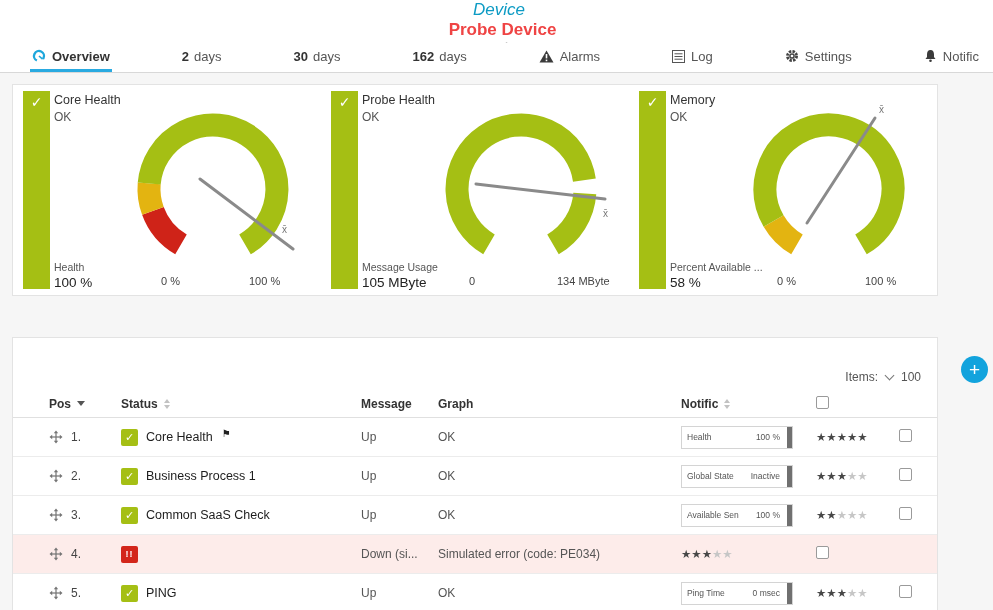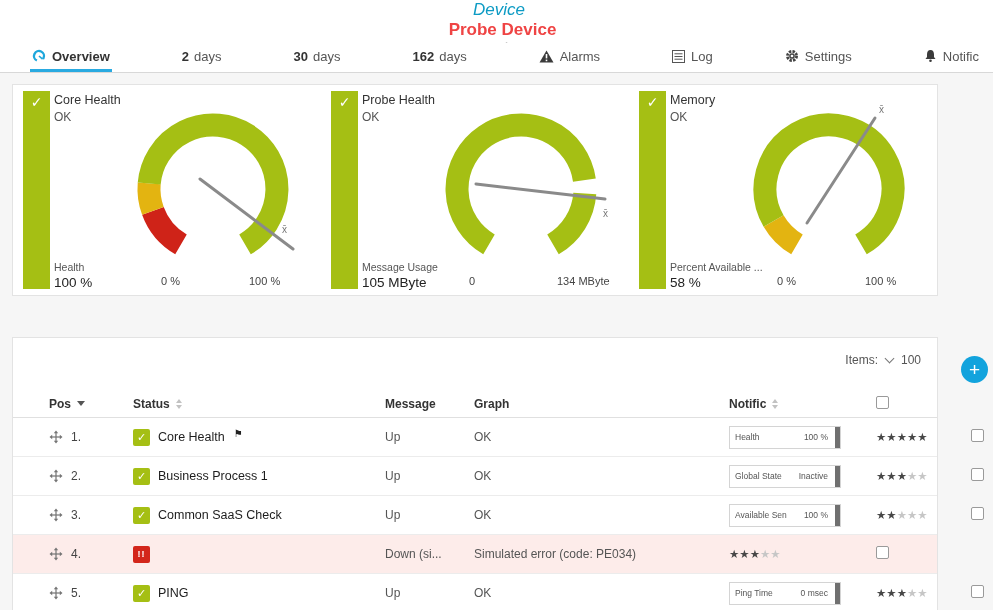--- a/index.html
+++ b/index.html
@@ -48,27 +48,27 @@
   .needle { stroke:#8a8a8a; stroke-width:3; stroke-linecap:round; }
   .mean { font-size:10px; fill:#777; }
   .gauge-metric { position:absolute; left:41px; top:176px; }
   .metric-label { font-size:10.5px; color:#555; white-space:nowrap; max-width:120px; overflow:hidden; }
   .metric-value { font-size:13.5px; color:#222; margin-top:2px; }
   .scale-min { position:absolute; left:148px; top:190px; font-size:11px; color:#444; }
   .scale-max { position:absolute; left:236px; top:190px; font-size:11px; color:#444; }
 
   
   .table-card { left:12px; top:264px; width:926px; height:300px; border-bottom:none; }
-  .items-row { position:absolute; top:15px; right:16px; display:flex; align-items:center;
+  .items-row { position:absolute; top:32px; right:16px; display:flex; align-items:center;
                gap:8px; font-size:12px; color:#555; cursor:pointer; }
   .chev { width:7px; height:7px; border-right:1.6px solid #777; border-bottom:1.6px solid #777;
           transform:rotate(45deg); margin-top:-4px; }
   .ttable { position:absolute; left:0; right:0; top:52px; }
   .thead, .trow { display:grid; grid-template-columns:72px 240px 77px 243px 135px 83px 40px;
-                  padding-left:36px; align-items:center;gap:12px; }
+                  padding-left:36px; align-items:center; }
   .thead { height:28px; font-size:12px; font-weight:bold; color:#333; border-bottom:1px solid #e0e0e0; }
   .hflex { display:flex; align-items:center; }
   .sort { display:inline-flex; flex-direction:column; gap:2px; margin-left:6px; }
   .sort i { display:block; width:0; height:0; border-left:3.5px solid transparent; border-right:3.5px solid transparent; }
   .sort .up { border-bottom:4px solid #c2c2c2; }
   .sort .down { border-top:4px solid #c2c2c2; }
   .caret-down { width:0; height:0; border-left:4px solid transparent; border-right:4px solid transparent;
                 border-top:5px solid #555; margin-left:6px; display:inline-block; }
   .trow { height:39px; border-bottom:1px solid #ececec; font-size:12px; color:#555; cursor:pointer; background:#fff; }
   .trow.alert { background:#fdecea; }

